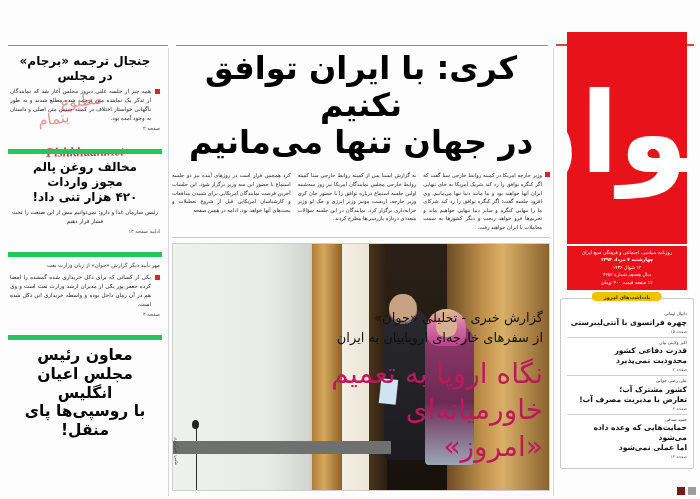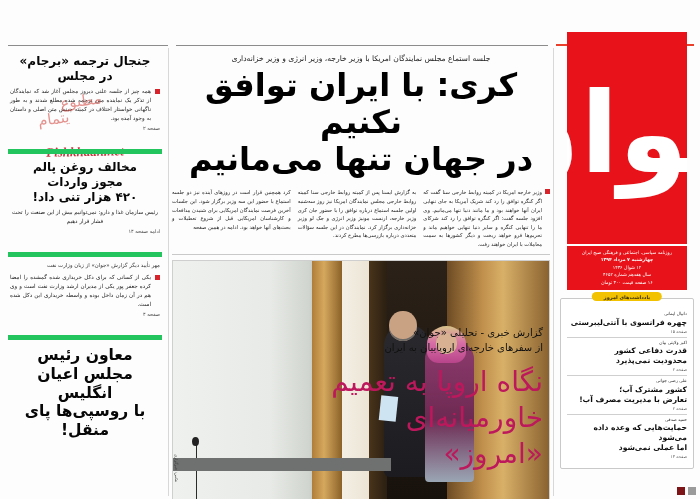--- a/index.html
+++ b/index.html
@@ -342,21 +342,21 @@
   .overlay {
     position: absolute;
     right: 6px;
     top: 26%;
     width: 62%;
     text-align: right;
     direction: rtl;
     pointer-events: none;
   }
   .ov-kicker {
-    font-size: 10px;
+    font-size: 13px;
     line-height: 1.55;
     color: #111;
     margin-bottom: 8px;
   }
   .ov-title {
     font-size: 28px;
     font-weight: 400;
     line-height: 1.3;
     letter-spacing: -0.6px;
     color: #be185d;
@@ -498,21 +498,20 @@
 
     <div class="lstory">
       <div class="lhead sm">معاون رئیس<br>مجلس اعیان انگلیس<br>با روسپی‌ها پای منقل!</div>
 
     </div>
 
   </div>
 
   <div class="col-main">
 
-    <div class="kicker">جلسه استماع مجلس نمایندگان امریکا با وزیر خارجه، وزیر انرژی و وزیر خزانه‌داری</div>
 
     <div class="mainhead">
       <span class="l1">کری: با ایران توافق نکنیم</span>
       <span class="l2">در جهان تنها می‌مانیم</span>
     </div>
 
     <div class="body-cols">
       <div class="bcol first">
         <span class="redsq"></span>
         <span>وزیر خارجه امریکا در کمیته روابط خارجی سنا گفت که اگر کنگره توافق را رد کند شریک آمریکا به جای تنهایی ایران آنها خواهند بود و ما مانند دنیا تنها می‌مانیم. وی افزود جلسه گفت: اگر کنگره توافق را رد کند شرکای ما را تنهایی کنگره و سایر دنیا تنهایی خواهیم ماند و تحریم‌ها فرو خواهد ریخت و دیگر کشورها به سمت معاملات با ایران خواهند رفت.</span>

